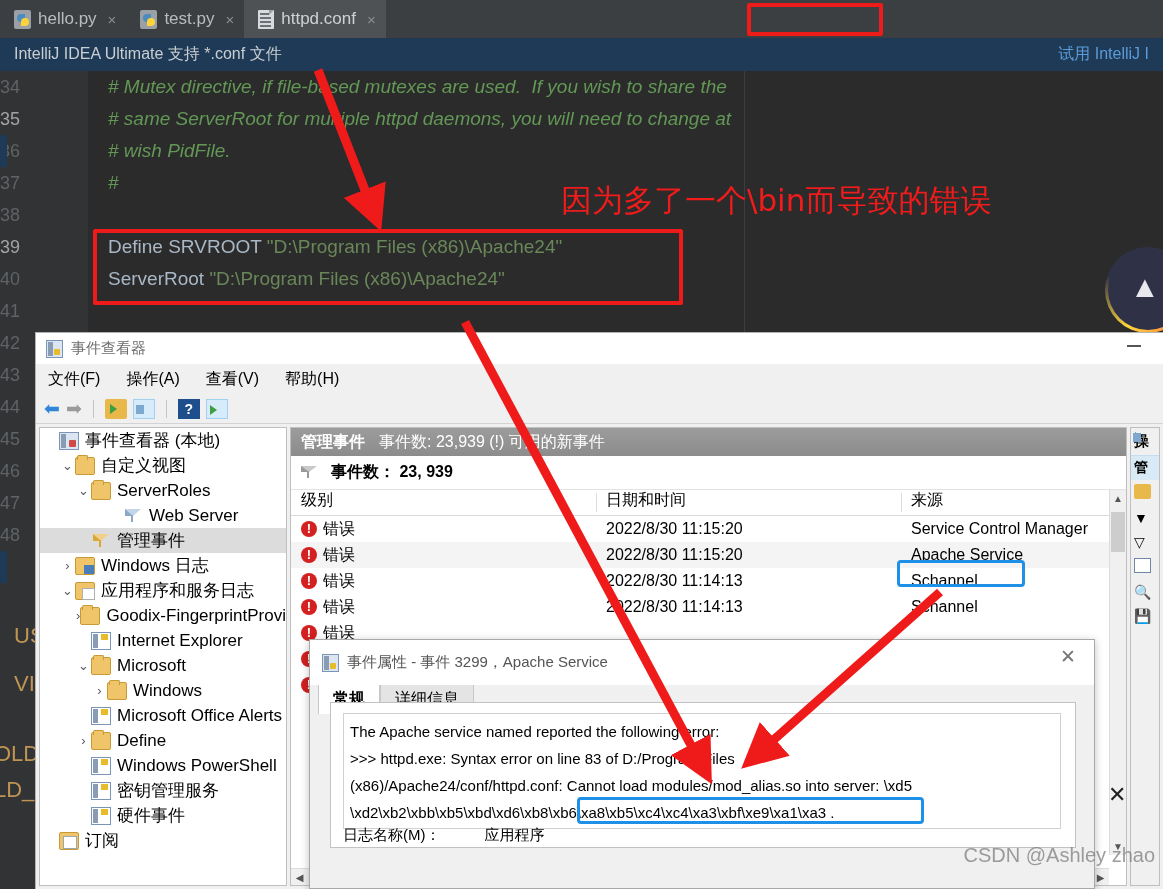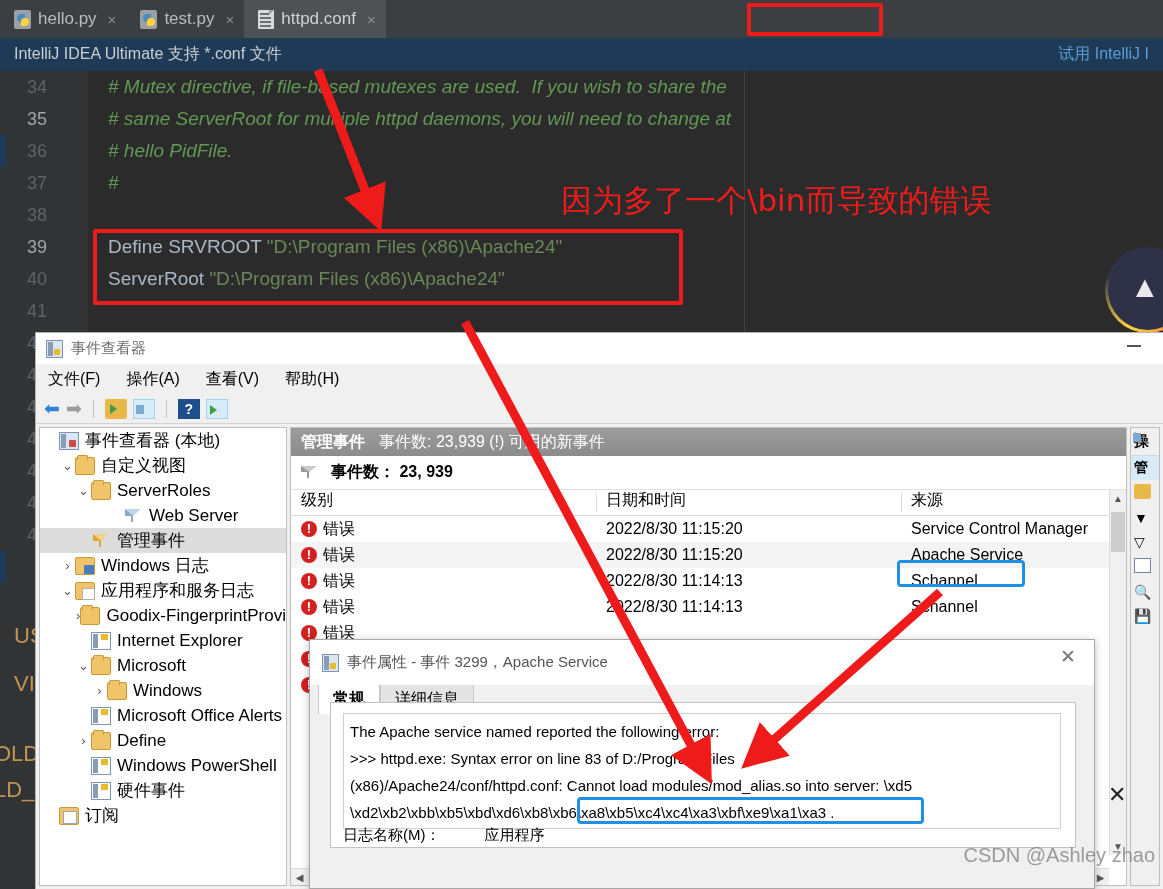--- a/index.html
+++ b/index.html
@@ -58,21 +58,21 @@
   }
   .notifbar .msg { color: #c9ced2; font-size: 16px; }
   .notifbar .link { color: #5b9bd8; font-size: 16px; white-space: nowrap; }
 
   .editor { position: absolute; top: 71px; left: 0; width: 1163px; bottom: 0; }
   .gutter {
     position: absolute; left: 0; top: 0; width: 88px; height: 100%;
     background: #313335;
   }
   .gline {
-    height: 32px; line-height: 32px; text-align: center;
+    height: 32px; line-height: 32px; text-align: left;
     padding-right: 14px; color: #606366; font-size: 18px;
   }
   .gline.hl { color: #a4a3a3; }
   .gmark {
     position: absolute; left: 0; width: 7px; height: 32px; background: #1f3a56;
   }
   .codearea { position: absolute; left: 88px; top: 0; right: 0; bottom: 0; }
   .cline {
     height: 32px; line-height: 32px; font-size: 19px; padding-left: 20px;
     white-space: pre; color: #a9b7c6;
@@ -400,21 +400,21 @@
         <div class="gline">45</div>
         <div class="gline">46</div>
         <div class="gline">47</div>
         <div class="gline">48</div>
       </div>
     <div class="gmark" style="top:64px"></div>
     <div class="gmark" style="top:480px"></div>
     <div class="codearea" id="codearea">
         <div class="cline"><span class="cmt"># Mutex directive, if file-based mutexes are used.  If you wish to share the</span></div>
         <div class="cline"><span class="cmt"># same ServerRoot for multiple httpd daemons, you will need to change at</span></div>
-        <div class="cline"><span class="cmt"># hello PidFile.</span></div>
+        <div class="cline"><span class="cmt"># wish PidFile.</span></div>
         <div class="cline"><span class="cmt">#</span></div>
         <div class="cline"><span class="kw"></span></div>
         <div class="cline"><span class="kw">Define SRVROOT </span><span class="str">"D:\Program Files (x86)\Apache24"</span></div>
         <div class="cline"><span class="kw">ServerRoot </span><span class="str">"D:\Program Files (x86)\Apache24"</span></div>
         <div class="cline"><span class="kw"></span></div>
         <div class="cline"><span class="kw"></span></div>
         <div class="cline"><span class="kw"></span></div>
         <div class="cline"><span class="kw"></span></div>
         <div class="cline"><span class="kw"></span></div>
         <div class="cline"><span class="kw"></span></div>
@@ -523,20 +523,25 @@
         </div>
         <div class="tnode" style="padding-left: 36px;">
           <span class="twist">›</span>
           <span class="ico folder"></span>
           <span>Define</span>
         </div>
         <div class="tnode" style="padding-left: 36px;">
           <span class="twist"></span>
           <span class="ico log"></span>
           <span>Windows PowerShell</span>
+        </div>
+        <div class="tnode" style="padding-left: 36px;">
+          <span class="twist"></span>
+          <span class="ico log"></span>
+          <span>密钥管理服务</span>
         </div>
         <div class="tnode" style="padding-left: 36px;">
           <span class="twist"></span>
           <span class="ico log"></span>
           <span>硬件事件</span>
         </div>
         <div class="tnode" style="padding-left: 4px;">
           <span class="twist"></span>
           <span class="ico subs"></span>
           <span>订阅</span>

